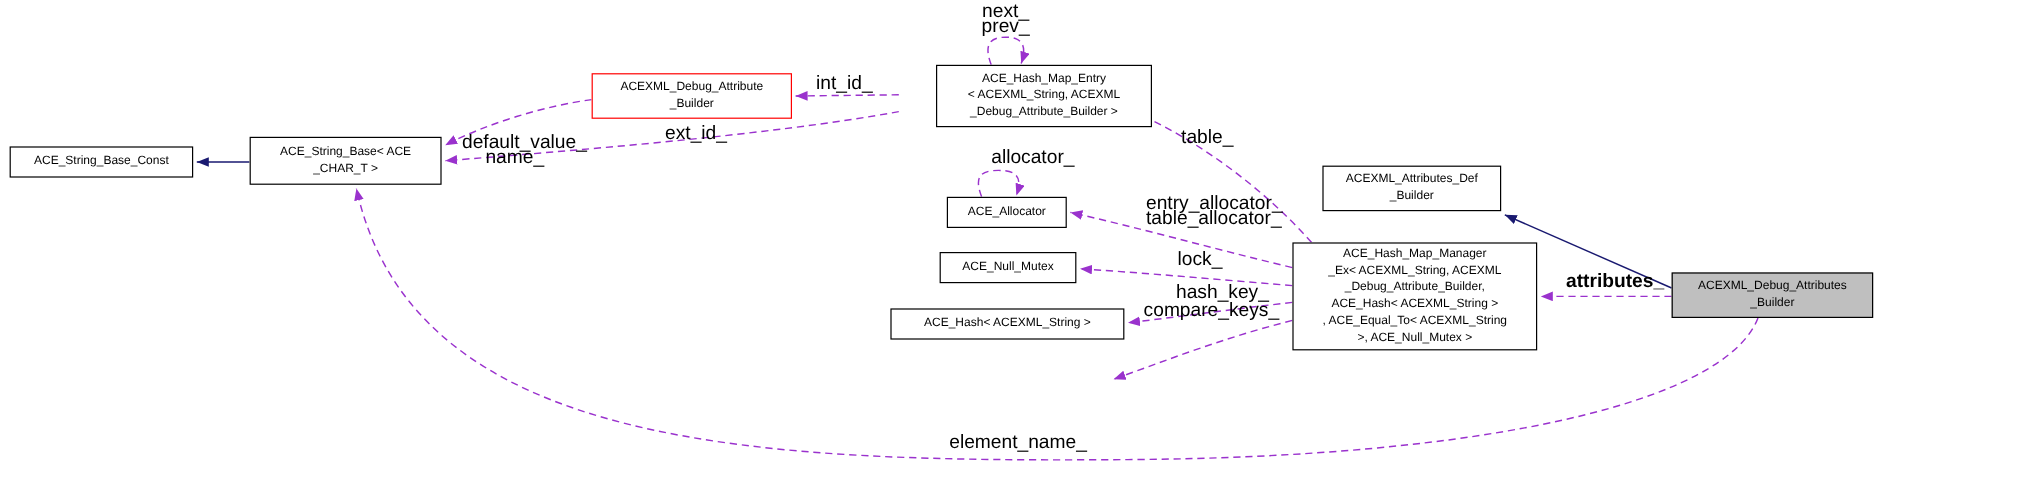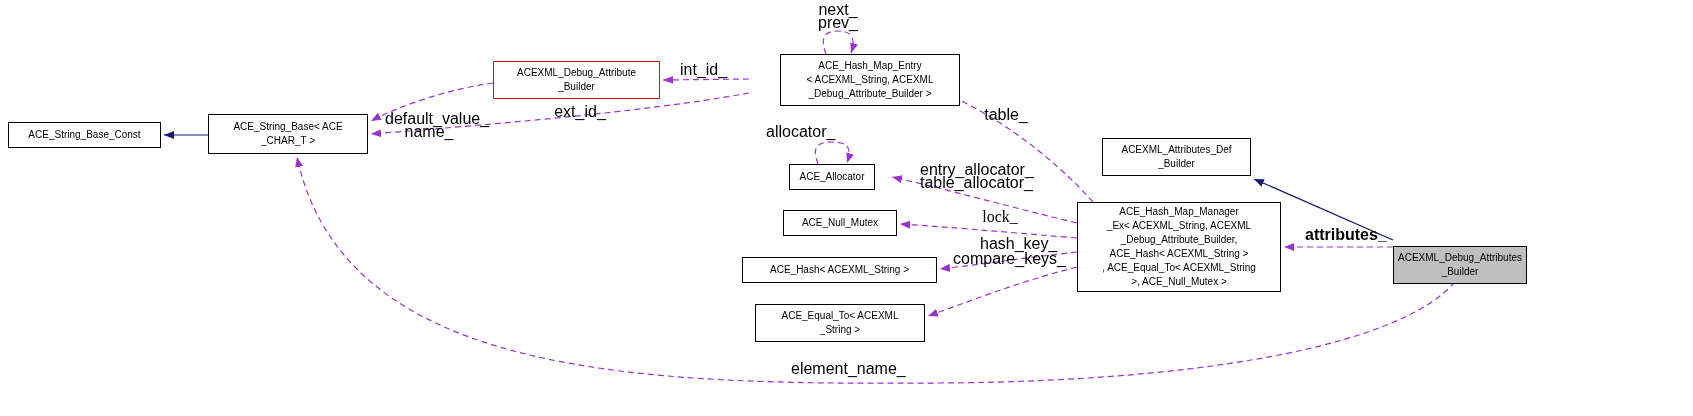--- a/index.html
+++ b/index.html
@@ -85,60 +85,58 @@
   <div class="node" style="left:208px; top:114px; width:160px; height:40px;">ACE_String_Base&lt; ACE
 _CHAR_T &gt;</div>
 
   <div class="node highlight" style="left:493px; top:61px; width:167px; height:38px;">ACEXML_Debug_Attribute
 _Builder</div>
 
   <div class="node" style="left:780px; top:54px; width:180px; height:52px;">ACE_Hash_Map_Entry
 &lt; ACEXML_String, ACEXML
 _Debug_Attribute_Builder &gt;</div>
 
-  <div class="node" style="left:789px; top:164px; width:86px; height:26px;">ACE_Allocator</div>
+  <div class="node" style="left:789px; top:164px; width:100px; height:26px;">ACE_Allocator</div>
 
   <div class="node" style="left:783px; top:210px; width:114px; height:26px;">ACE_Null_Mutex</div>
 
   <div class="node" style="left:742px; top:257px; width:195px; height:26px;">ACE_Hash&lt; ACEXML_String &gt;</div>
 
-  <div class="node" style="left:755px; top:304px; width:170px; height:38px;">ACE_Equal_To&lt; ACEXML
-_String &gt;</div>
 
   <div class="node" style="left:1102px; top:138px; width:149px; height:38px;">ACEXML_Attributes_Def
 _Builder</div>
 
   <div class="node" style="left:1077px; top:202px; width:204px; height:90px;">ACE_Hash_Map_Manager
 _Ex&lt; ACEXML_String, ACEXML
 _Debug_Attribute_Builder,
 ACE_Hash&lt; ACEXML_String &gt;
 , ACE_Equal_To&lt; ACEXML_String
 &gt;, ACE_Null_Mutex &gt;</div>
 
-  <div class="node selected" style="left:1393px; top:227px; width:134px; height:38px;margin-top:19px;">ACEXML_Debug_Attributes
+  <div class="node selected" style="left:1393px; top:227px; width:168px; height:38px;">ACEXML_Debug_Attributes
 _Builder</div>
 
   <div class="edge-label" style="left:385px; top:72px; width:88px;margin-top:40px;">default_value_
 name_</div>
 
   <div class="edge-label" style="left:680px; top:63px; width:46px;">int_id_</div>
 
   <div class="edge-label" style="left:811px; top:3px; width:54px;">next_
 prev_</div>
 
   <div class="edge-label" style="left:552px; top:105px; width:56px;">ext_id_</div>
 
   <div class="edge-label" style="left:982px; top:108px; width:48px;">table_</div>
 
-  <div class="edge-label" style="left:766px; top:125px; width:62px;">allocator_</div>
+  <div class="edge-label" style="left:826px; top:125px; width:62px;">allocator_</div>
 
-  <div class="edge-label" style="left:920px; top:163px; width:94px;">entry_allocator_
+  <div class="edge-label" style="left:955px; top:163px; width:94px;">entry_allocator_
 table_allocator_</div>
 
-  <div class="edge-label" style="left:978px; top:210px; width:44px;font-family:Liberation Serif, serif;">lock_</div>
+  <div class="edge-label" style="left:978px; top:210px; width:44px;">lock_</div>
 
   <div class="edge-label" style="left:969px; top:237px; width:64px;margin-left:11px;">hash_key_</div>
 
   <div class="edge-label" style="left:953px; top:252px; width:92px;">compare_keys_</div>
 
   <div class="edge-label" style="left:1305px; top:228px; width:64px;font-weight:bold;">attributes_</div>
 
   <div class="edge-label" style="left:791px; top:362px; width:92px;">element_name_</div>
 
 </div>

